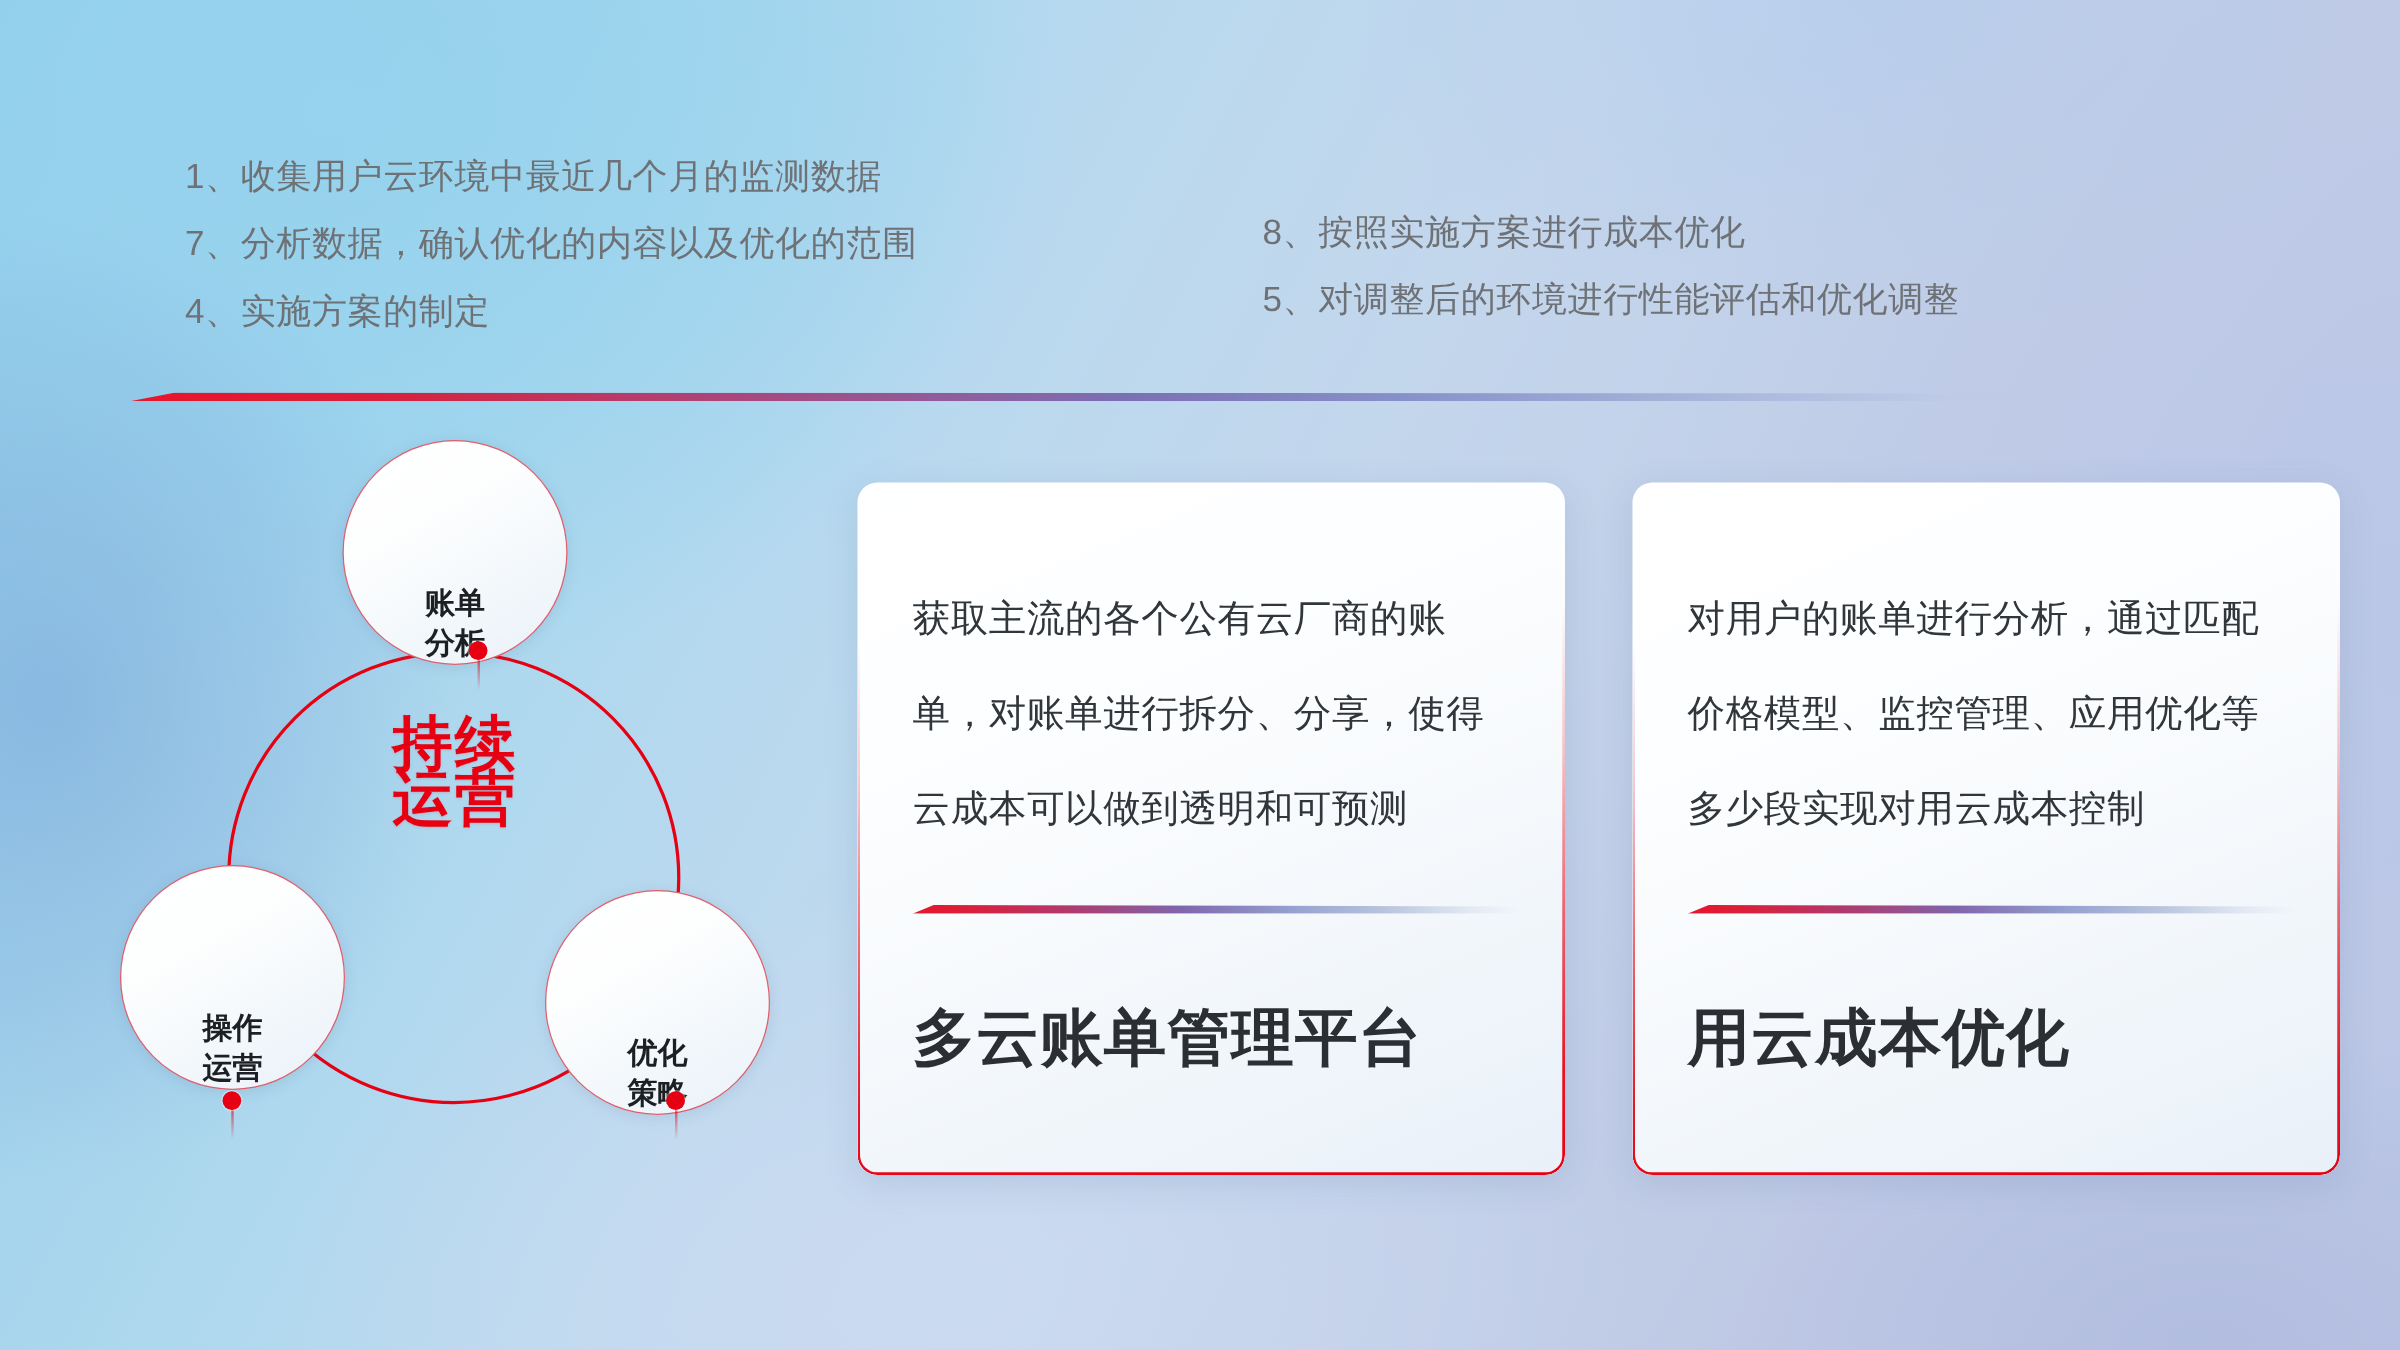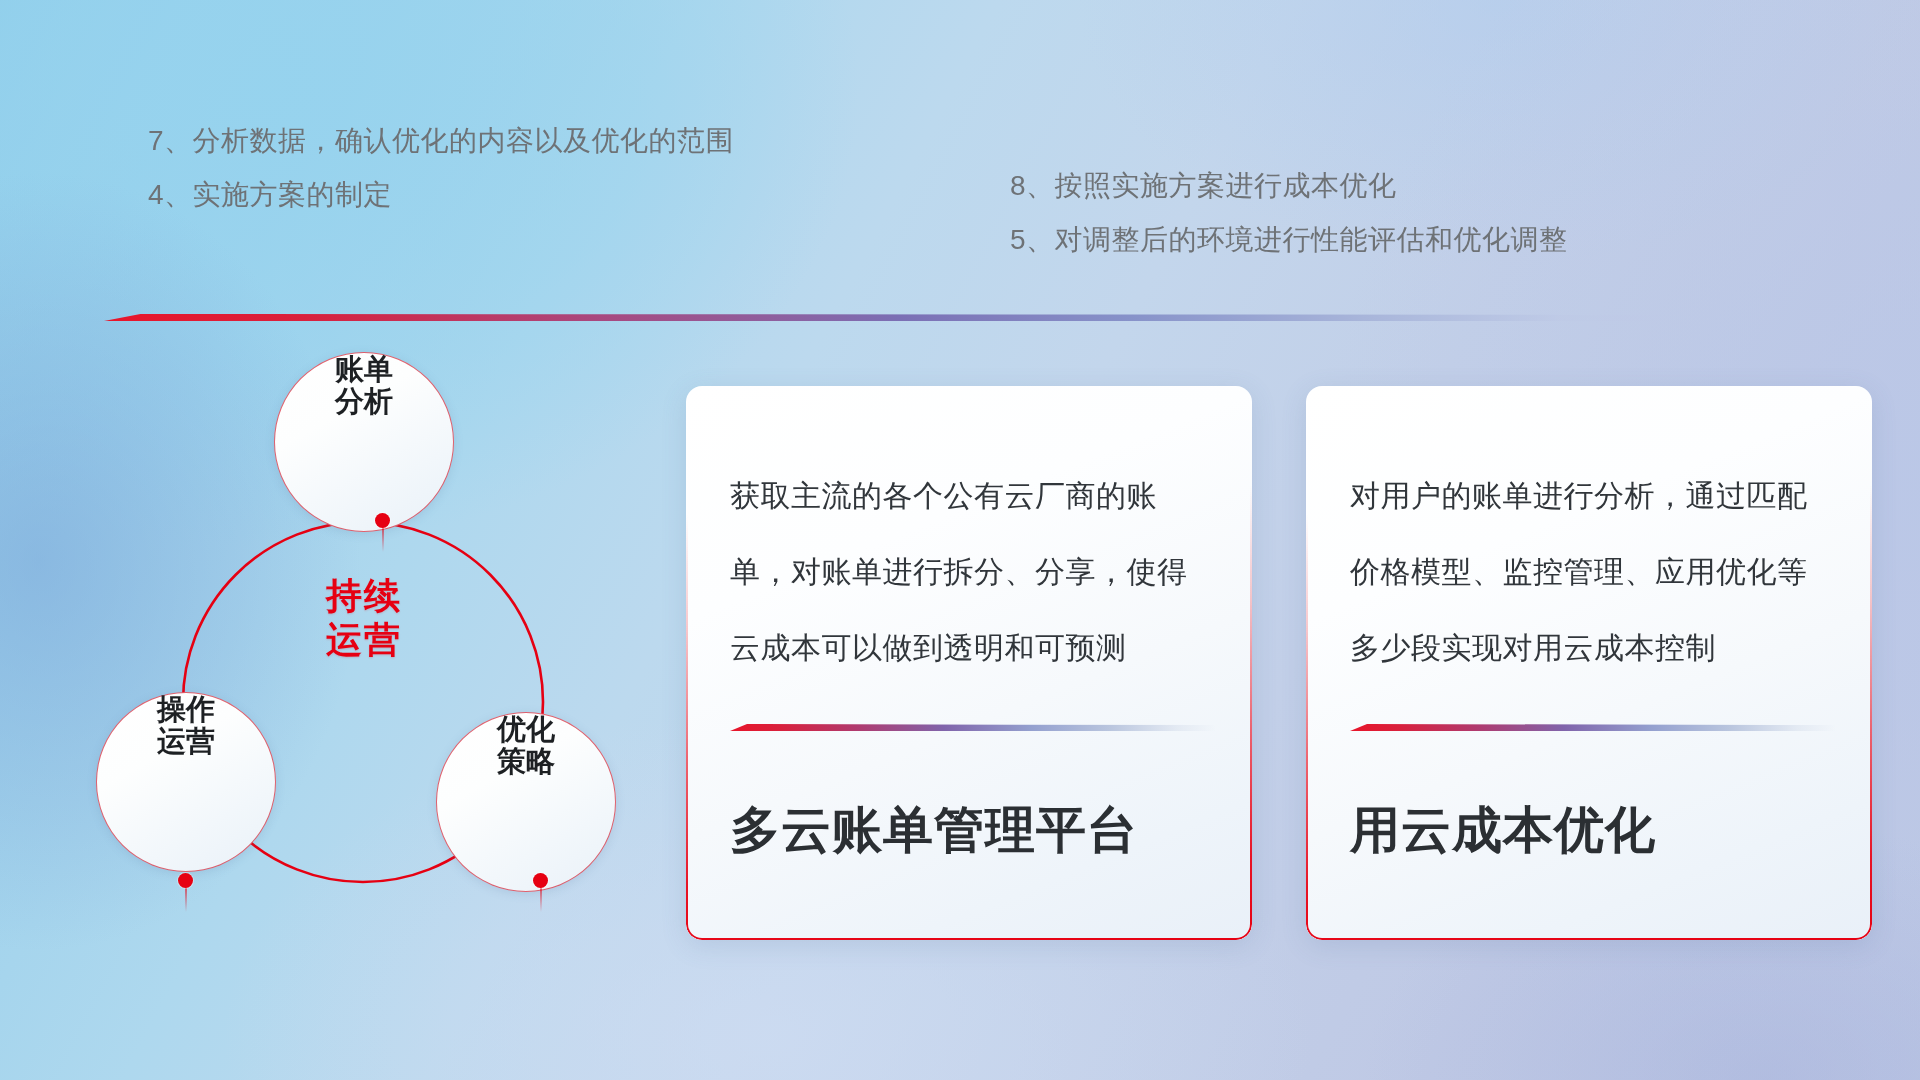--- a/index.html
+++ b/index.html
@@ -122,43 +122,43 @@
     border-radius: 50%;
     background:
       linear-gradient(150deg,
         #ffffff 0%,
         #fdfefe 35%,
         #f2f7fb 70%,
         #e9f1f8 100%);
     border: 1.6px solid rgba(214,36,52,0.72);
     box-shadow: 0 2px 10px rgba(90,120,160,0.18);
     display: flex;
-    align-items: flex-start;
+    align-items: flex-end;
     justify-content: center;
     text-align: center;
     color: #1d2023;
     font-weight: bold;
-    font-size: 29px;
+    font-size: 24px;
     line-height: 32px;
   }
   .bubble-top  { left: 178px; top: 0px;   width: 178px; height: 178px; }
   .bubble-left { left: 0px;   top: 340px; width: 178px; height: 178px; }
   .bubble-right{ left: 340px; top: 360px; width: 178px; height: 178px; }
 
   .bubble-label { pointer-events: none; }
 
   .center-label {
     position: absolute;
     left: 186px;
     top: 222px;
     width: 164px;
     text-align: center;
     color: #e60012;
     font-weight: bold;
-    font-size: 36px;
+    font-size: 48px;
     line-height: 44px;
     letter-spacing: 2px;
     text-shadow: 0 1px 2px rgba(230,0,18,0.18);
   }
 
   .node-dot {
     position: absolute;
     width: 15px; height: 15px;
     border-radius: 50%;
     background: #e60012;
@@ -273,20 +273,21 @@
 
   <div class="bg-layer bg-base"></div>
   <div class="bg-layer bg-glow-tl"></div>
   <div class="bg-layer bg-glow-tr"></div>
   <div class="bg-layer bg-glow-left"></div>
   <div class="bg-layer bg-glow-center"></div>
   <div class="bg-layer bg-glow-right"></div>
   <div class="bg-layer bg-glow-br"></div>
 
   <div class="list-col list-col-left">
+    <span class="list-item">1、收集用户云环境中最近几个月的监测数据</span>
     <span class="list-item">7、分析数据，确认优化的内容以及优化的范围</span>
     <span class="list-item">4、实施方案的制定</span>
   </div>
 
   <div class="list-col list-col-right">
     <span class="list-item">8、按照实施方案进行成本优化</span>
     <span class="list-item">5、对调整后的环境进行性能评估和优化调整</span>
   </div>
 
   <div class="divider">

